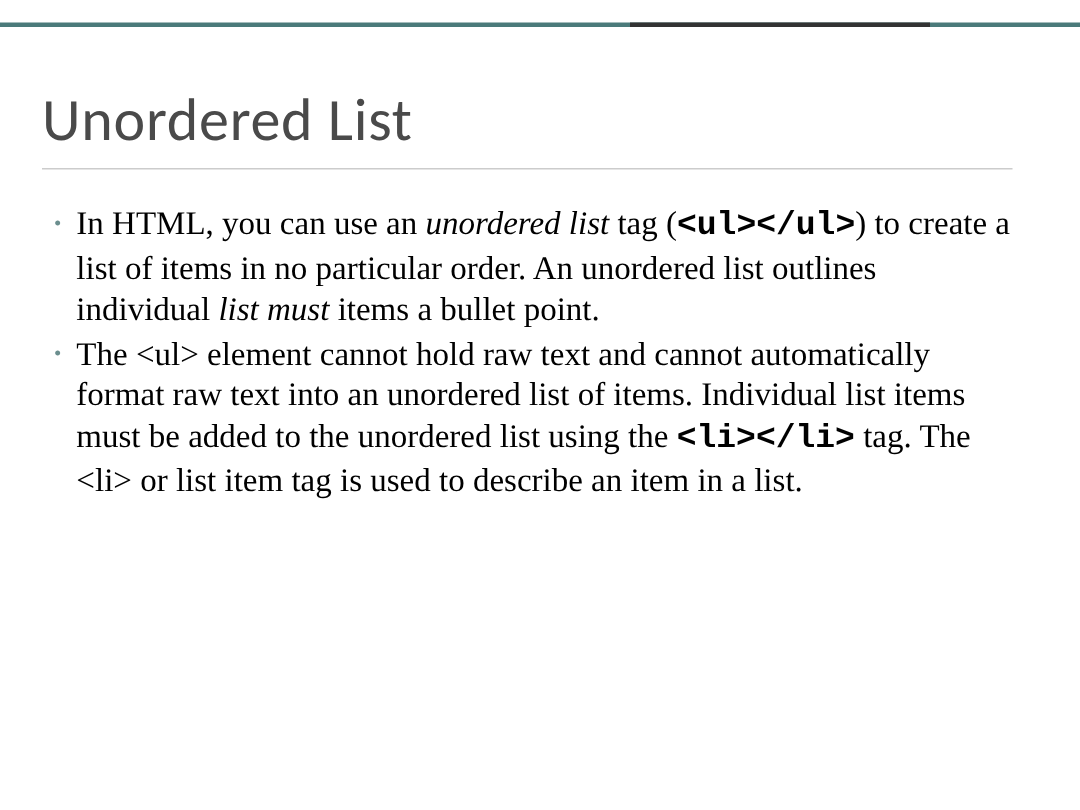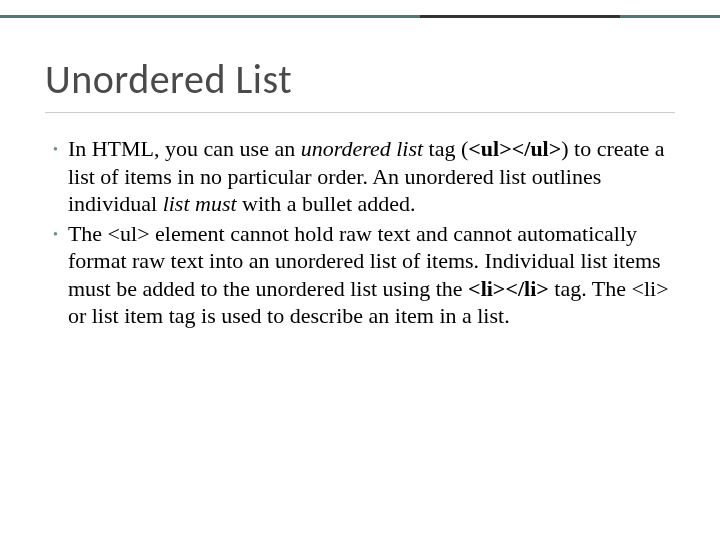--- a/index.html
+++ b/index.html
@@ -19,21 +19,21 @@
   .top-rule::after {
     content: "";
     position: absolute;
     bottom: -3px;
     left: 420px;
     width: 200px;
     height: 3px;
     background: #333333;
   }
   .slide {
-    padding: 55px 45px 30px 45px;
+    padding: 55px 45px 30px 28px;
   }
   .heading {
     font-family: Calibri, 'Segoe UI', Arial, sans-serif;
     font-size: 40px;
     font-weight: 400;
     color: #4a4a4a;
     padding-bottom: 8px;
     border-bottom: 1px solid #cccccc;
     margin-bottom: 22px;
     letter-spacing: 0.5px;
@@ -51,36 +51,36 @@
   }
   .bullet-dot {
     font-size: 14px;
     color: #6b8e8e;
     margin-right: 10px;
     margin-top: 6px;
     flex: 0 0 auto;
   }
   .bullet-text { flex: 1; }
   .italic { font-style: italic; }
-  .bold { font-weight: bold; }
+  .bold { font-weight: bold; font-family: Liberation Mono, monospace; }
 </style>
 </head>
 <body>
 
 <div class="top-rule"></div>
 
 <div class="slide">
   <h1 class="heading">Unordered List</h1>
 
   <div class="content">
 
     <div class="bullet-item">
       <span class="bullet-dot">•</span>
       <span class="bullet-text">
-        <span>In HTML, you can use an </span><span class="italic">unordered list</span><span> tag (</span><span class="bold">&lt;ul&gt;&lt;/ul&gt;</span><span>) to create a list of items in no particular order. An unordered list outlines individual </span><span class="italic">list must</span><span> with a bullet added.</span>
+        <span>In HTML, you can use an </span><span class="italic">unordered list</span><span> tag (</span><span class="bold">&lt;ul&gt;&lt;/ul&gt;</span><span>) to create a list of items in no particular order. An unordered list outlines individual </span><span class="italic">list must</span><span> items a bullet point.</span>
       </span>
     </div>
 
     <div class="bullet-item">
       <span class="bullet-dot">•</span>
       <span class="bullet-text">
         <span>The &lt;ul&gt; element cannot hold raw text and cannot automatically format raw text into an unordered list of items. Individual list items must be added to the unordered list using the </span><span class="bold">&lt;li&gt;&lt;/li&gt;</span><span> tag. The &lt;li&gt; or list item tag is used to describe an item in a list.</span>
       </span>
     </div>
 

